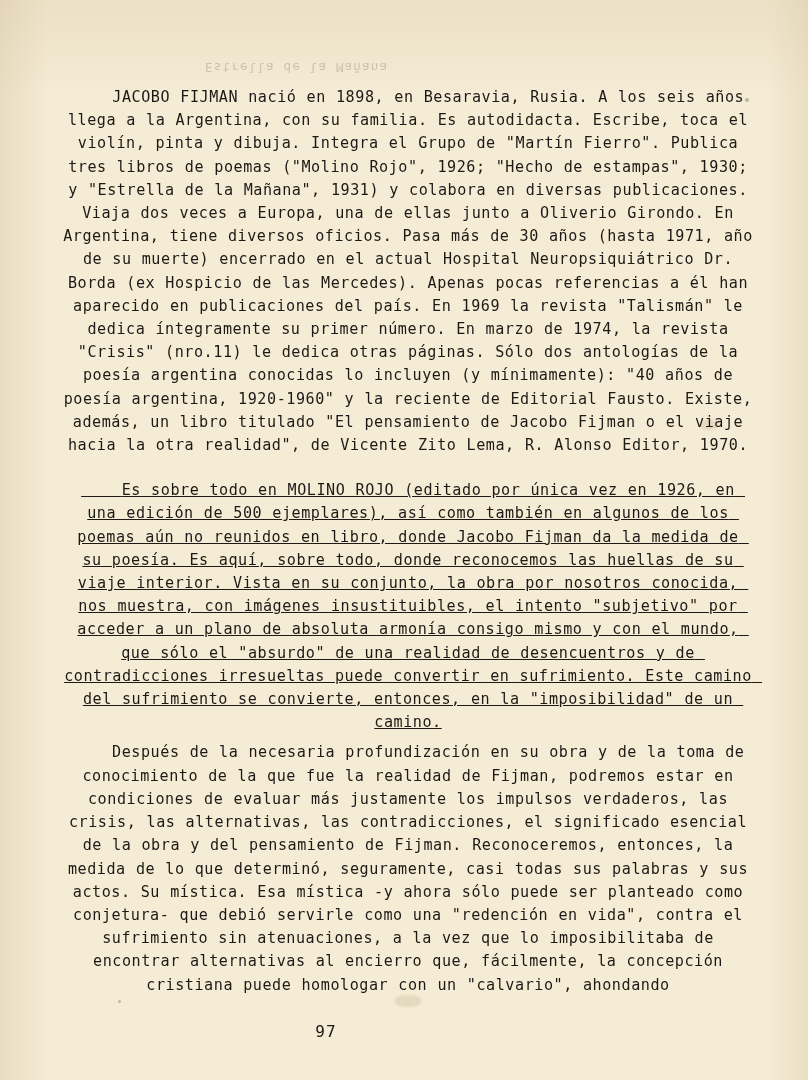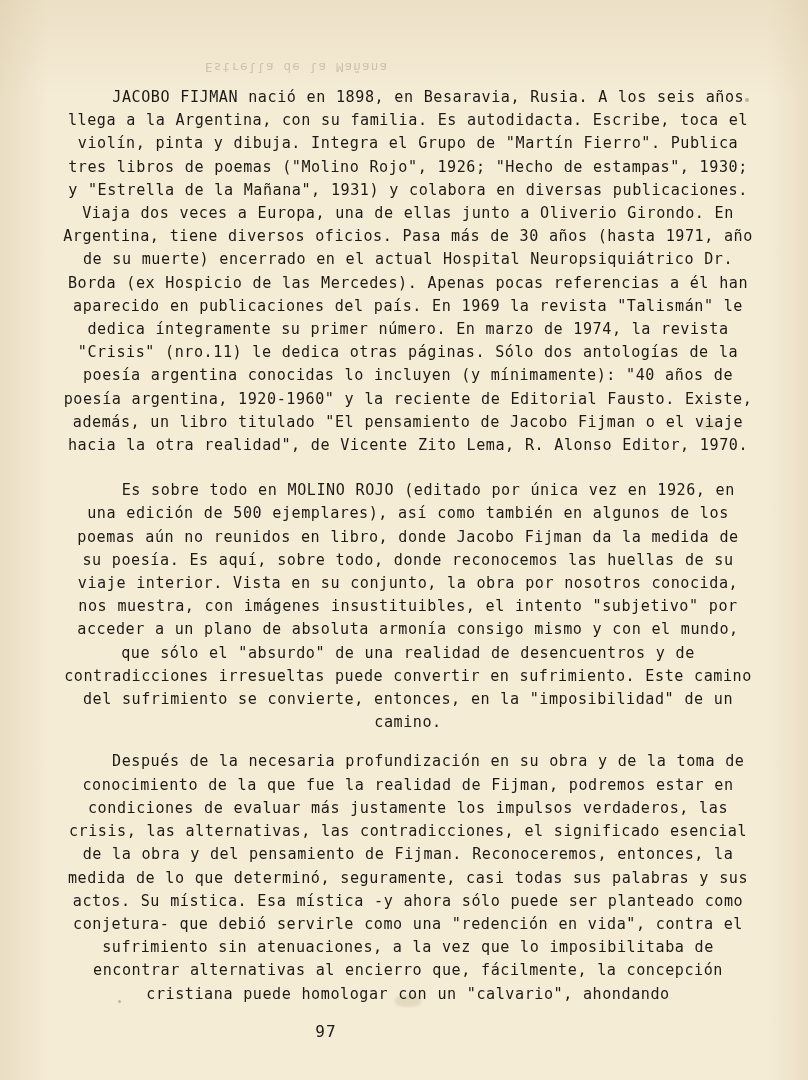--- a/index.html
+++ b/index.html
@@ -46,24 +46,25 @@
     line-height: 23.2px;
     letter-spacing: 0.55px;
     text-align: center;
   }
   .para {
     margin: 0;
     white-space: pre-wrap;
     word-spacing: 0.5px;
   }
   .para + .para {
-    margin-top: 16px;
+    margin-top: 7px;
   }
   .para.gap {
     margin-top: 22px;
+    text-decoration: underline;
   }
   .page-number {
     position: absolute;
     left: 0;
     width: 652px;
     top: 1022px;
     text-align: center;
     font-size: 16px;
     color: #1d1a16;
     letter-spacing: 1px;

